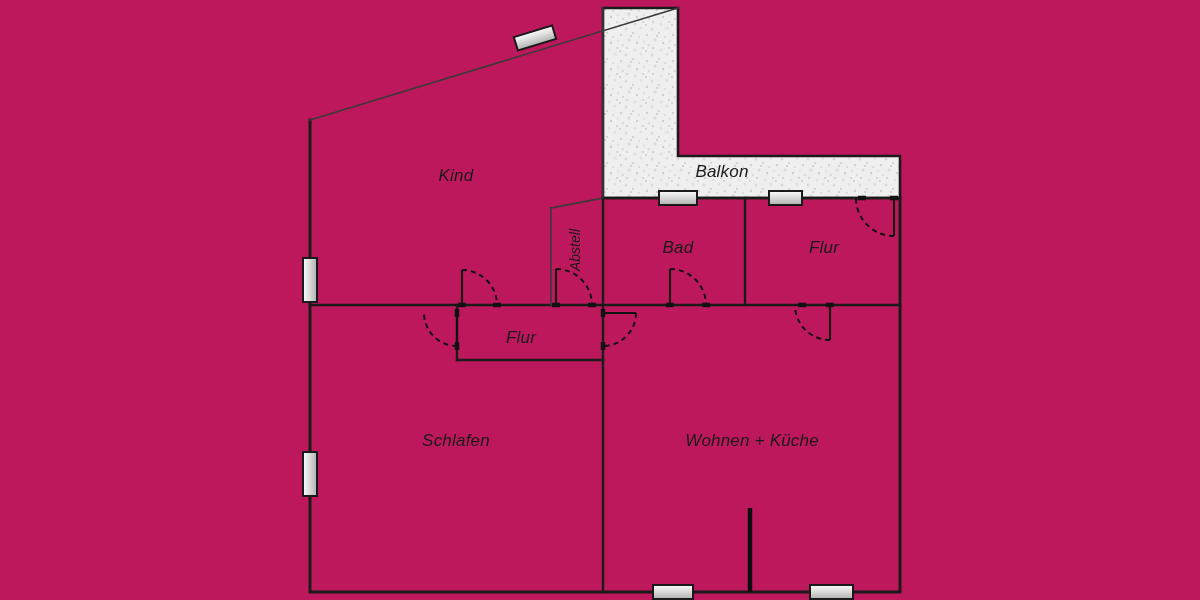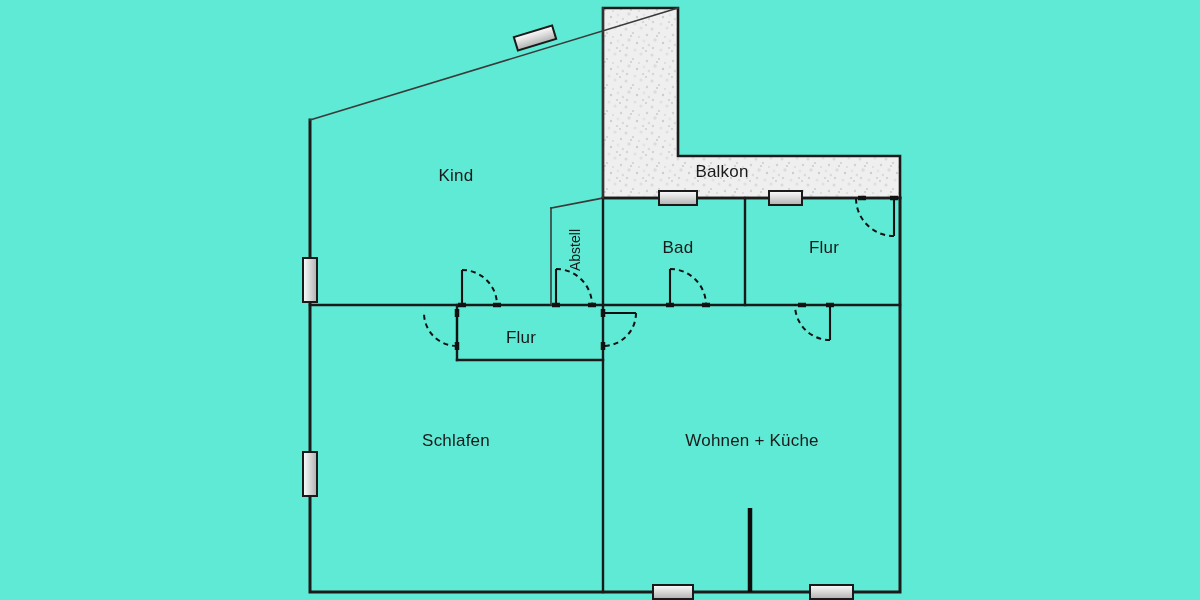--- a/index.html
+++ b/index.html
@@ -11,21 +11,22 @@
   body {
     width: 1200px;
     height: 600px;
     overflow: hidden;
     font-family: "Liberation Sans", sans-serif;
   }
   #floorplan-root {
     position: relative;
     width: 1200px;
     height: 600px;
-    background: #5eead4;
+    background: #be185d;
+    font-style: italic;
   }
   svg#plan {
     display: block;
     width: 1200px;
     height: 600px;
   }
   .room-label {
     font-family: "Liberation Sans", sans-serif;
     font-size: 17px;
     fill: #1a1a1a;

